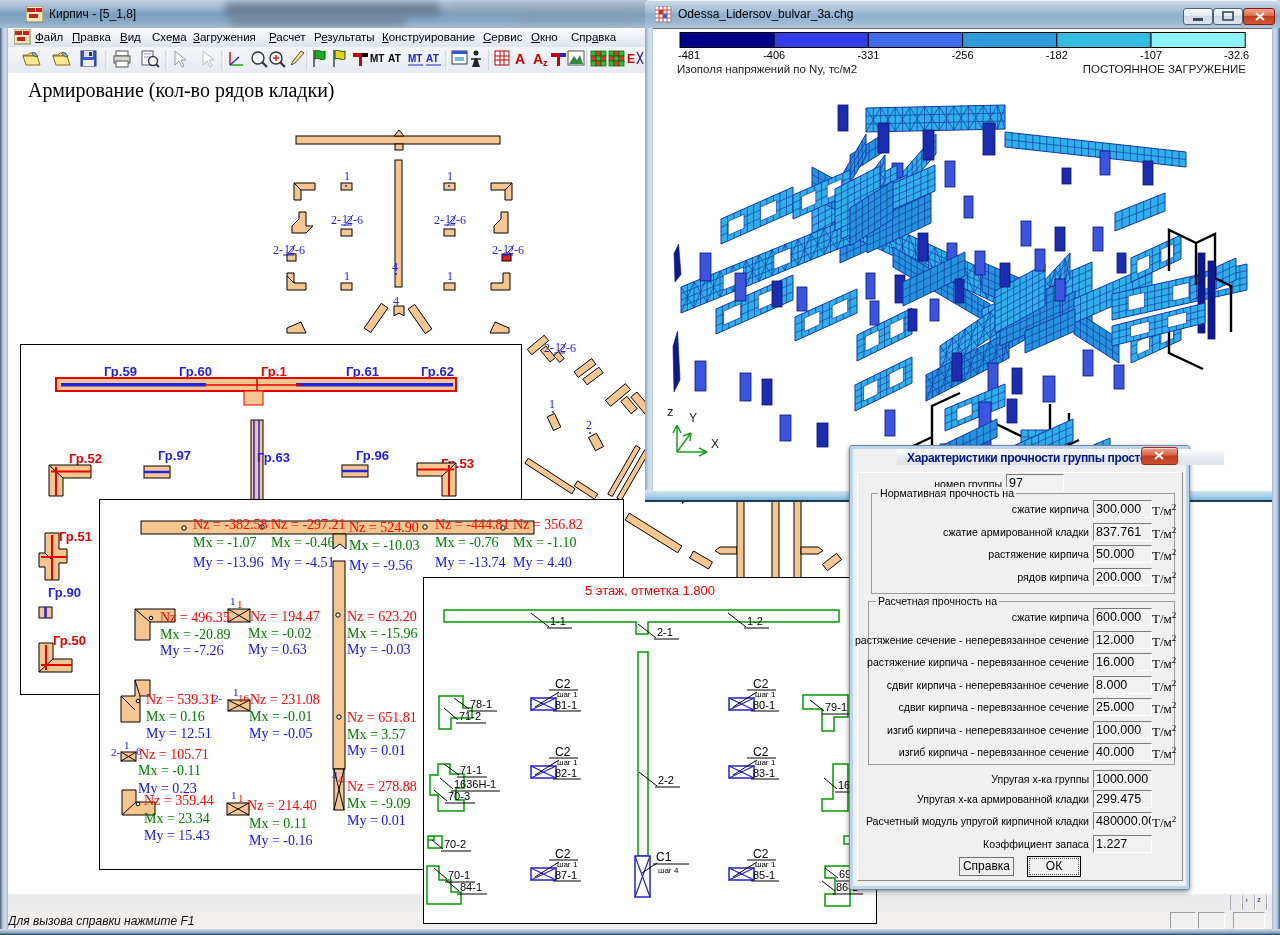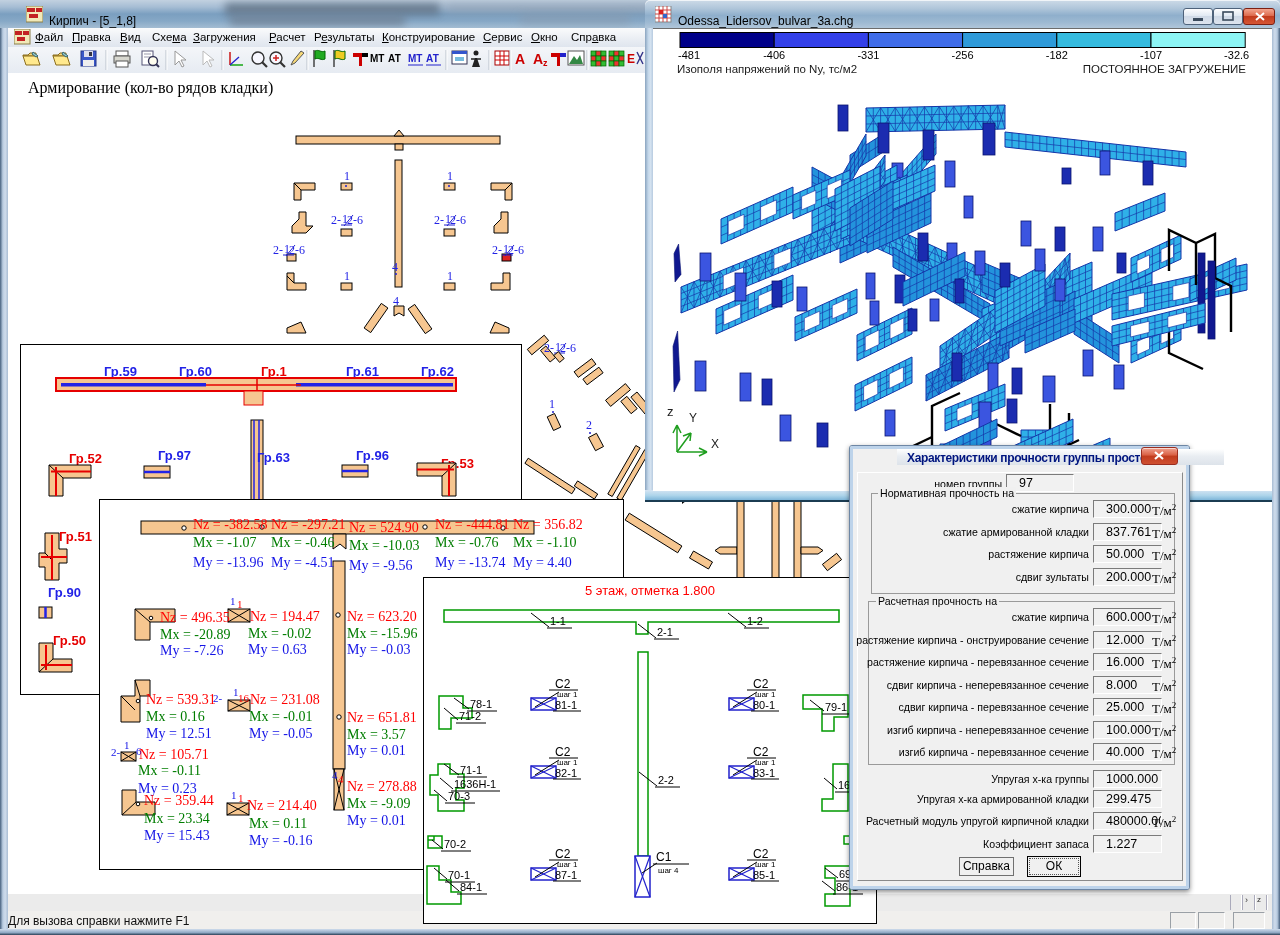--- a/index.html
+++ b/index.html
@@ -7,49 +7,49 @@
   .abs{position:absolute;}
   #stage{position:relative;width:1280px;height:935px;background:#fff;}
   
   #titlebar{left:0;top:0;width:1280px;height:28px;
     background:linear-gradient(#c2d1e0 0%,#a6bdd4 25%,#7b9fc0 50%,#86a8c6 75%,#a3bcd2 100%);
     border-bottom:1px solid #7a96b4;}
   #titlebar .smudge1{left:225px;top:3px;width:215px;height:12px;background:#5f7083;filter:blur(4px);opacity:.85;}
   #titlebar .smudge2{left:230px;top:16px;width:175px;height:9px;background:#6d7c8e;filter:blur(4px);opacity:.8;}
   #titlebar .smudge3{left:445px;top:3px;width:240px;height:10px;background:#8b99ab;filter:blur(5px);opacity:.6;}
   #titlebar .smudge4{left:520px;top:15px;width:110px;height:9px;background:#8b99ab;filter:blur(5px);opacity:.55;}
-  .ttext{font-size:12px;color:#000;margin-top:7px;}
+  .ttext{font-size:12px;color:#000;}
   #menubar{left:0;top:28px;width:1072px;height:19px;
     background:linear-gradient(#fafbfc,#e9edf3 60%,#dfe5ee);border-bottom:1px solid #cfd7e2;font-size:11.5px;}
   #menubar span.mi{position:absolute;top:3px;}
   u{text-decoration:underline;}
   #toolbar{left:0;top:47px;width:1280px;height:26px;
     background:linear-gradient(#f4f6f9,#e6ebf2);border-bottom:1px solid #c8d0dc;}
   
   #canvas{left:8px;top:73px;width:1264px;height:820px;background:#fff;}
   
   .aeroV{top:28px;width:8px;height:901px;background:linear-gradient(90deg,#46607e,#b8cbe0 35%,#cfdcec 65%,#a9bdd4);}
   #aeroL{left:0;}
   #aeroR{left:1272px;background:linear-gradient(90deg,#a9bdd4,#cfdcec 35%,#b8cbe0 65%,#46607e);}
   #scrollband{left:8px;top:893px;width:1264px;height:18px;background:#ebebeb;border-top:1px solid #fff;}
-  #statusbar{left:8px;top:911px;width:1264px;height:18px;background:#f0efed;font-size:12px;color:#111;}
+  #statusbar{left:8px;top:911px;width:1264px;height:18px;background:#f0efed;font-size:12px;color:#111;font-style:italic;}
   #botborder{left:0;top:929px;width:1280px;height:6px;
     background:linear-gradient(#cfdcec,#8fa9c4 60%,#2a3f55);}
   .pane{position:absolute;top:1px;height:15px;border:1px solid;border-color:#9aa0a6 #fff #fff #9aa0a6;}
   
   .subwin{position:absolute;background:#fff;border:1px solid #000;}
   
   #dlg{left:849px;top:445px;width:339px;height:443px;
     background:#f0f0f0;border:1px solid #6e87a5;border-radius:3px;
     box-shadow:0 2px 5px rgba(0,0,0,.45);}
   #dlgborder{left:850px;top:446px;width:333px;height:437px;border:3px solid #bdd3ea;border-radius:2px;}
   #dlgtitle{left:853px;top:449px;width:327px;height:16px;
     background:linear-gradient(#ffffff,#e9edf2 45%,#dde3ea);font-size:12px;font-weight:bold;color:#00157f;letter-spacing:-0.35px;margin-left:44px;}
   .fld{position:absolute;height:16px;overflow:hidden;white-space:nowrap;background:#f1f1f1;border:1px solid;border-color:#7b7b7b #fff #fff #7b7b7b;
-    font-size:12.5px;color:#000;padding-left:12px;line-height:16px;}
+    font-size:12.5px;color:#000;padding-left:2px;line-height:16px;}
   .dl{position:absolute;font-size:10.6px;color:#000;white-space:nowrap;}
   .unit{position:absolute;font-family:"Liberation Serif",serif;font-size:13px;color:#000;}
   .gbox2{position:absolute;border:1px solid #9a9a9a;}
   .btn{position:absolute;background:#f0f0f0;border:1px solid #707070;font-size:12px;text-align:center;}
 </style>
 </head>
 <body>
 <div id="stage">
 
   <div id="titlebar" class="abs">
@@ -218,21 +218,21 @@
           <rect x="10" y="5" width="5" height="5" fill="#e33" stroke="#060" stroke-width="0.7"></rect>
           <rect x="10" y="10" width="5" height="5" fill="#3b3" stroke="#060" stroke-width="0.7"></rect>
         </g>
         <g transform="translate(627,3)">
 <text x="0" y="13" font-size="12" font-weight="bold" fill="#c00">Е</text>
 <path d="M10,2 L16,14 M16,2 L10,14" stroke="#338" stroke-width="1.4"></path>
         </g>
 </svg></div>
 
   <div id="canvas" class="abs">
-    <div class="abs" style="left:20px;top:6px;font-family:'Liberation Serif',serif;font-size:16px">Армирование (кол-во рядов кладки)</div>
+    <div class="abs" style="left:20px;top:6px;font-family:'Liberation Serif',serif;font-size:20px">Армирование (кол-во рядов кладки)</div>
     <svg class="abs" style="left:0;top:0" width="1264" height="820" font-family="'Liberation Serif',serif">
 <rect x="288" y="63" width="204" height="8" fill="#f6c690" stroke="#000" stroke-width="1"></rect>
 <polygon points="386,63 391,57 396,63" fill="#f6c690" stroke="#000" stroke-width="1"></polygon>
 <rect x="387" y="71" width="8" height="6" fill="#f6c690" stroke="#000" stroke-width="1"></rect>
 <rect x="387" y="87" width="7" height="127" fill="#f6c690" stroke="#000" stroke-width="1"></rect>
 <polygon points="286,110 307,110 307,117 293,117 293,127 286,127" fill="#f6c690" stroke="#000" stroke-width="1"></polygon>
 <line x1="286" y1="110" x2="293" y2="117" stroke="#000"></line>
 <polygon points="483,110 504,110 504,127 497,127 497,117 483,117" fill="#f6c690" stroke="#000" stroke-width="1"></polygon>
 <line x1="504" y1="110" x2="497" y2="117" stroke="#000"></line>
 <rect x="333" y="110" width="11" height="7" fill="#f6c690" stroke="#000" stroke-width="1"></rect>
@@ -1562,31 +1562,31 @@
 <div class="unit" style="left:1152px;top:502px">Т/м<sup style="font-size:9px">2</sup></div>
 
 <div class="dl" style="right:191px;top:526px">сжатие армированной кладки</div>
 <div class="fld" style="left:1093px;top:523px;width:55px">837.761</div>
 <div class="unit" style="left:1152px;top:525px">Т/м<sup style="font-size:9px">2</sup></div>
 
 <div class="dl" style="right:191px;top:548px">растяжение кирпича</div>
 <div class="fld" style="left:1093px;top:545px;width:55px">50.000</div>
 <div class="unit" style="left:1152px;top:547px">Т/м<sup style="font-size:9px">2</sup></div>
 
-<div class="dl" style="right:191px;top:571px">сдвиг зультаты</div>
+<div class="dl" style="right:191px;top:571px">рядов кирпича</div>
 <div class="fld" style="left:1093px;top:568px;width:55px">200.000</div>
 <div class="unit" style="left:1152px;top:570px">Т/м<sup style="font-size:9px">2</sup></div>
 
 <div class="gbox2" style="left:868px;top:601px;width:305px;height:162px"></div>
 <div class="dl" style="left:876px;top:595px;background:#f0f0f0;padding:0 2px">Расчетная прочность на</div>
 <div class="dl" style="right:191px;top:611px">сжатие кирпича</div>
 <div class="fld" style="left:1093px;top:608px;width:55px">600.000</div>
 <div class="unit" style="left:1152px;top:610px">Т/м<sup style="font-size:9px">2</sup></div>
 
-<div class="dl" style="right:191px;top:634px">растяжение кирпича - онструирование сечение</div>
+<div class="dl" style="right:191px;top:634px">растяжение сечение - неперевязанное сечение</div>
 <div class="fld" style="left:1093px;top:631px;width:55px">12.000</div>
 <div class="unit" style="left:1152px;top:633px">Т/м<sup style="font-size:9px">2</sup></div>
 
 <div class="dl" style="right:191px;top:656px">растяжение кирпича - перевязанное сечение</div>
 <div class="fld" style="left:1093px;top:653px;width:55px">16.000</div>
 <div class="unit" style="left:1152px;top:655px">Т/м<sup style="font-size:9px">2</sup></div>
 
 <div class="dl" style="right:191px;top:679px">сдвиг кирпича - неперевязанное сечение</div>
 <div class="fld" style="left:1093px;top:676px;width:55px">8.000</div>
 <div class="unit" style="left:1152px;top:678px">Т/м<sup style="font-size:9px">2</sup></div>

